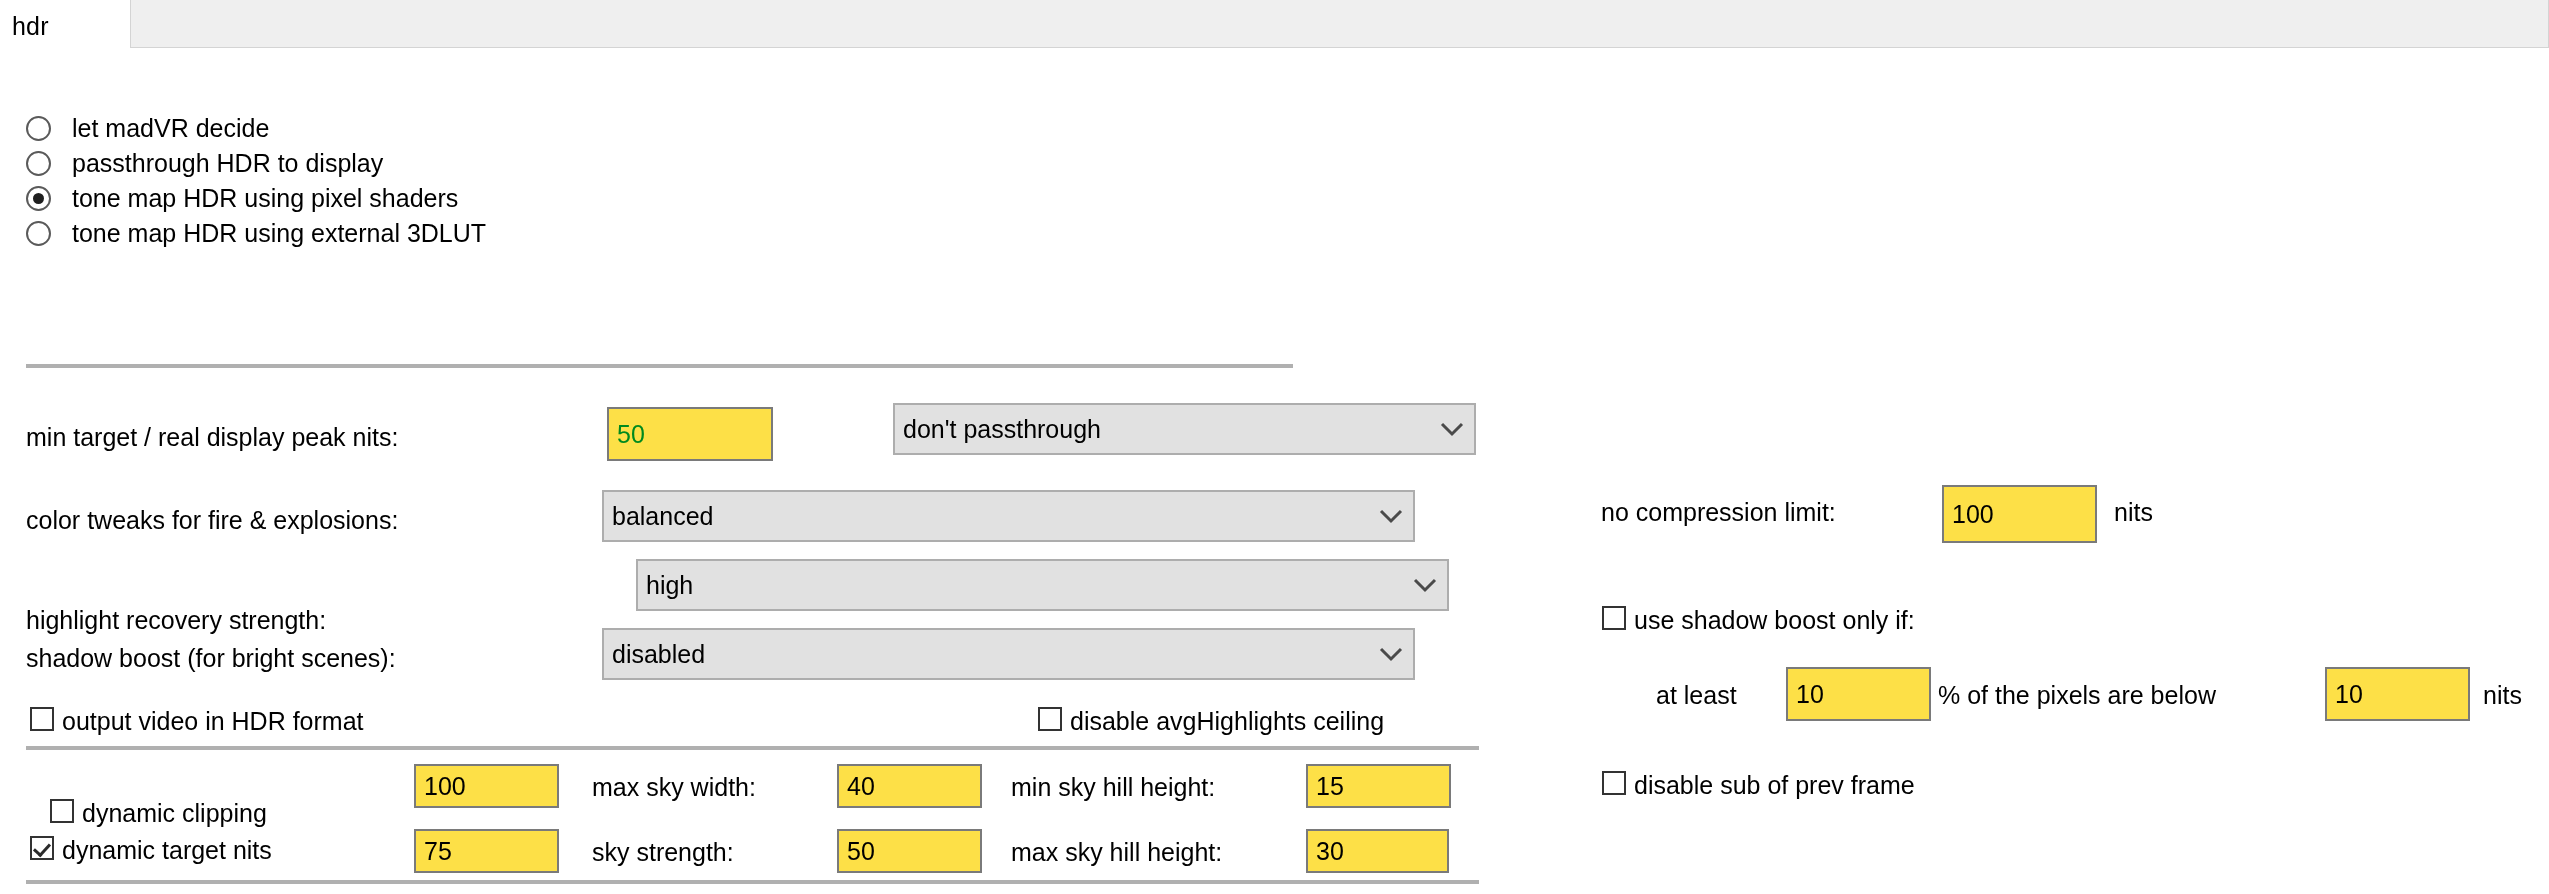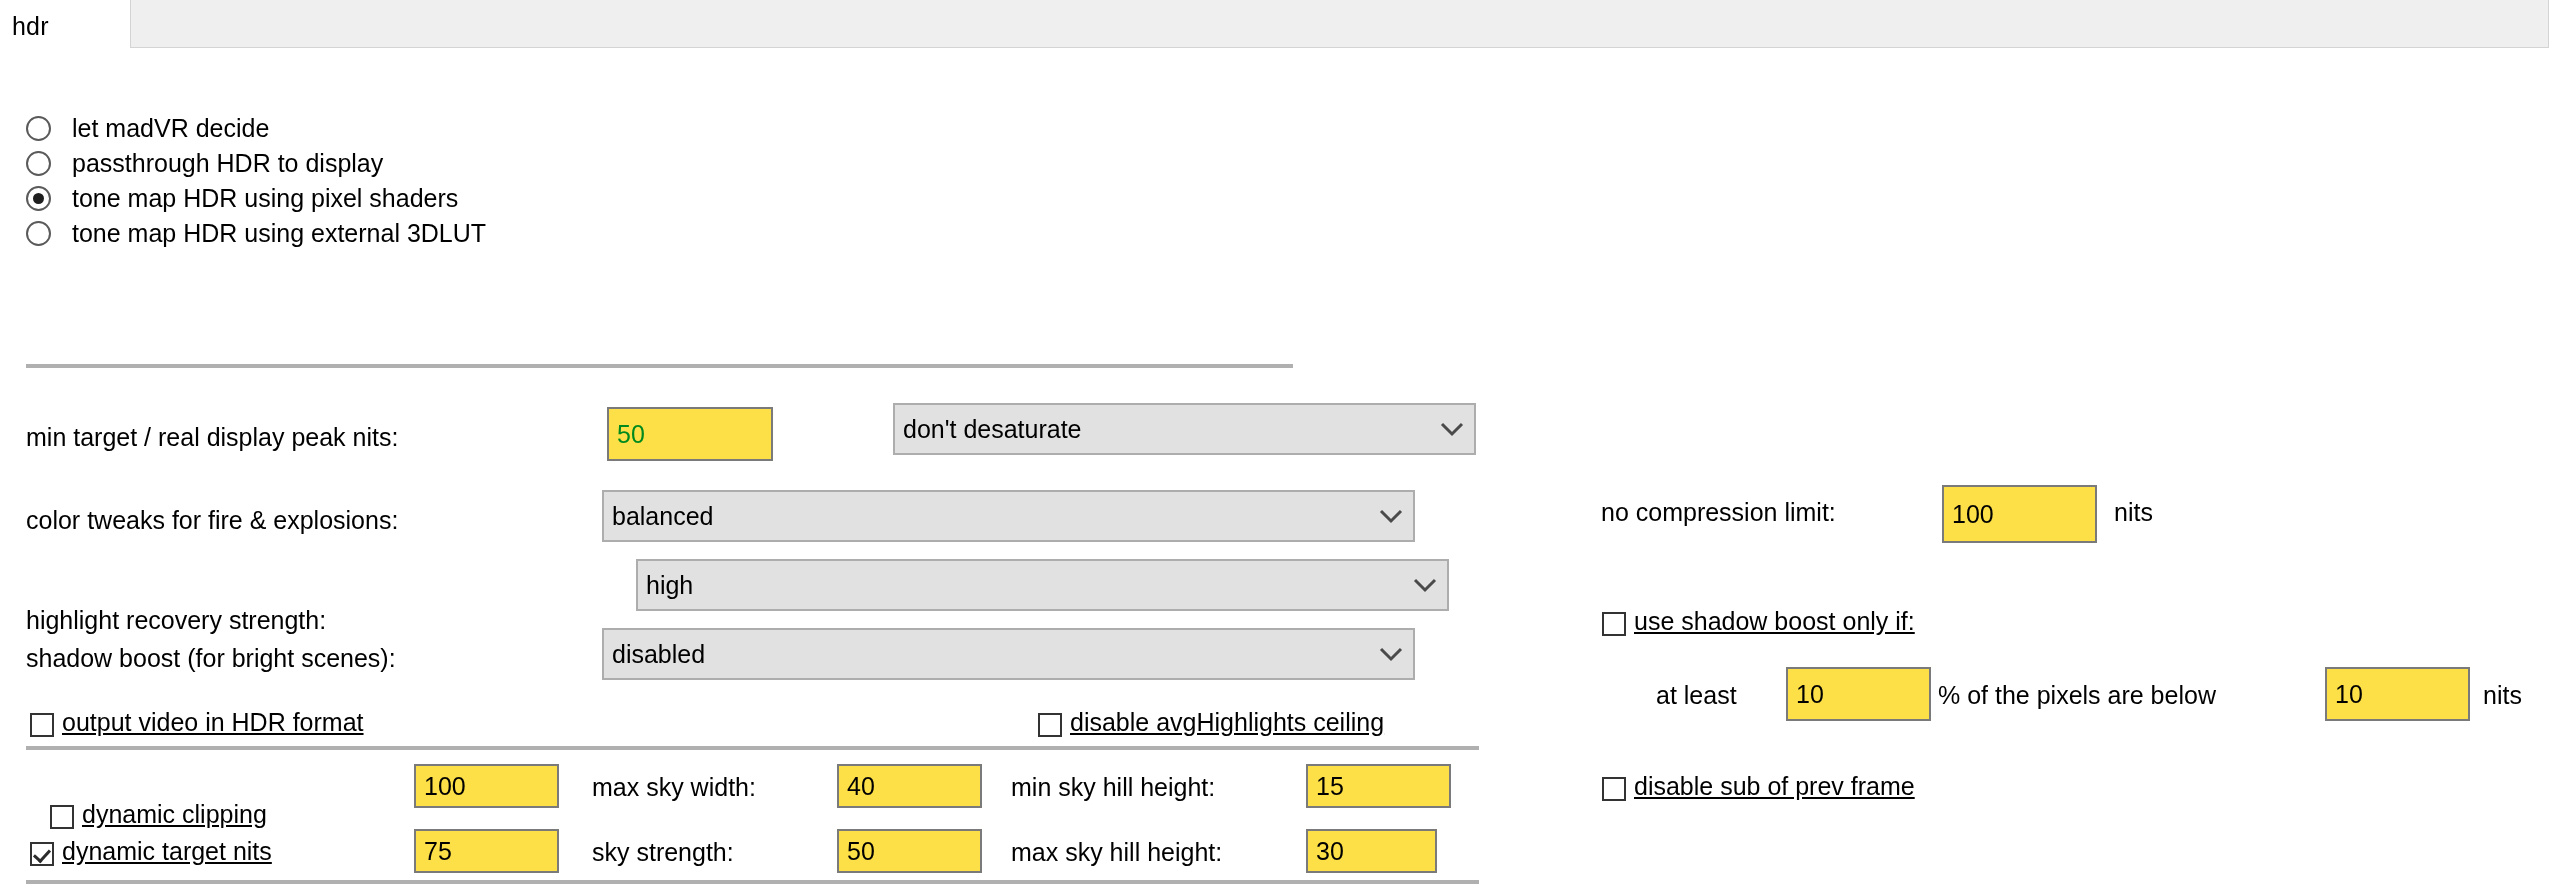--- a/index.html
+++ b/index.html
@@ -88,23 +88,22 @@
   .radio-row .rlabel {
     margin-left: 21px;
     font-size: 25px;
     white-space: nowrap;
   }
 
   
   .cb-row {
     position: absolute;
     display: flex;
-    align-items: flex-end;
+    align-items: flex-start;
     height: 30px;
-    text-decoration: underline;
   }
   .cbox {
     width: 24px;
     height: 24px;
     border: 2px solid #333333;
     background: #ffffff;
     box-sizing: border-box;
     position: relative;
     flex: 0 0 auto;
   }
@@ -198,21 +197,21 @@
 <div class="sep" style="left:26px; top:364px; width:1267px; height:4px;"></div>
 
 <div class="lbl abs" style="left:26px; top:425px;">min target / real display peak nits:</div>
 <div class="lbl abs" style="left:26px; top:508px;">color tweaks for fire &amp; explosions:</div>
 <div class="lbl abs" style="left:26px; top:577px;margin-top:31px;">highlight recovery strength:</div>
 <div class="lbl abs" style="left:26px; top:646px;">shadow boost (for bright scenes):</div>
 
 <div class="edit green" style="left:607px; top:407px; width:166px; height:54px;">50</div>
 
 <div class="combo" style="left:893px; top:403px; width:583px; height:52px;">
-  <span class="cb-text">don't desaturate</span>
+  <span class="cb-text">don't passthrough</span>
   <span class="chev">
     <svg width="28" height="18" viewBox="0 0 28 18">
         <polyline points="4,4 14,14 24,4" fill="none" stroke="#4a4a4a" stroke-width="3"></polyline>
       </svg>
   </span>
 </div>
 
 <div class="combo" style="left:602px; top:490px; width:813px; height:52px;">
   <span class="cb-text">balanced</span>
   <span class="chev">
@@ -262,21 +261,21 @@
 <div class="edit" style="left:1306px; top:764px; width:145px; height:44px;">15</div>
 
 <div class="cb-row" style="left:30px; top:836px;">
   <span class="cbox checked"></span>
   <span class="cblabel">dynamic target nits</span>
 </div>
 <div class="edit" style="left:414px; top:829px; width:145px; height:44px;">75</div>
 <div class="lbl abs" style="left:592px; top:840px;">sky strength:</div>
 <div class="edit" style="left:837px; top:829px; width:145px; height:44px;">50</div>
 <div class="lbl abs" style="left:1011px; top:840px;">max sky hill height:</div>
-<div class="edit" style="left:1306px; top:829px; width:131px; height:44px;">30</div>
+<div class="edit" style="left:1306px; top:829px; width:143px; height:44px;">30</div>
 
 <div class="sep" style="left:26px; top:880px; width:1453px; height:4px;"></div>
 
 <div class="lbl abs" style="left:1601px; top:500px;">no compression limit:</div>
 <div class="edit" style="left:1942px; top:485px; width:155px; height:58px;">100</div>
 <div class="lbl abs" style="left:2114px; top:500px;">nits</div>
 
 <div class="cb-row" style="left:1602px; top:606px;">
   <span class="cbox"></span>
   <span class="cblabel">use shadow boost only if:</span>

